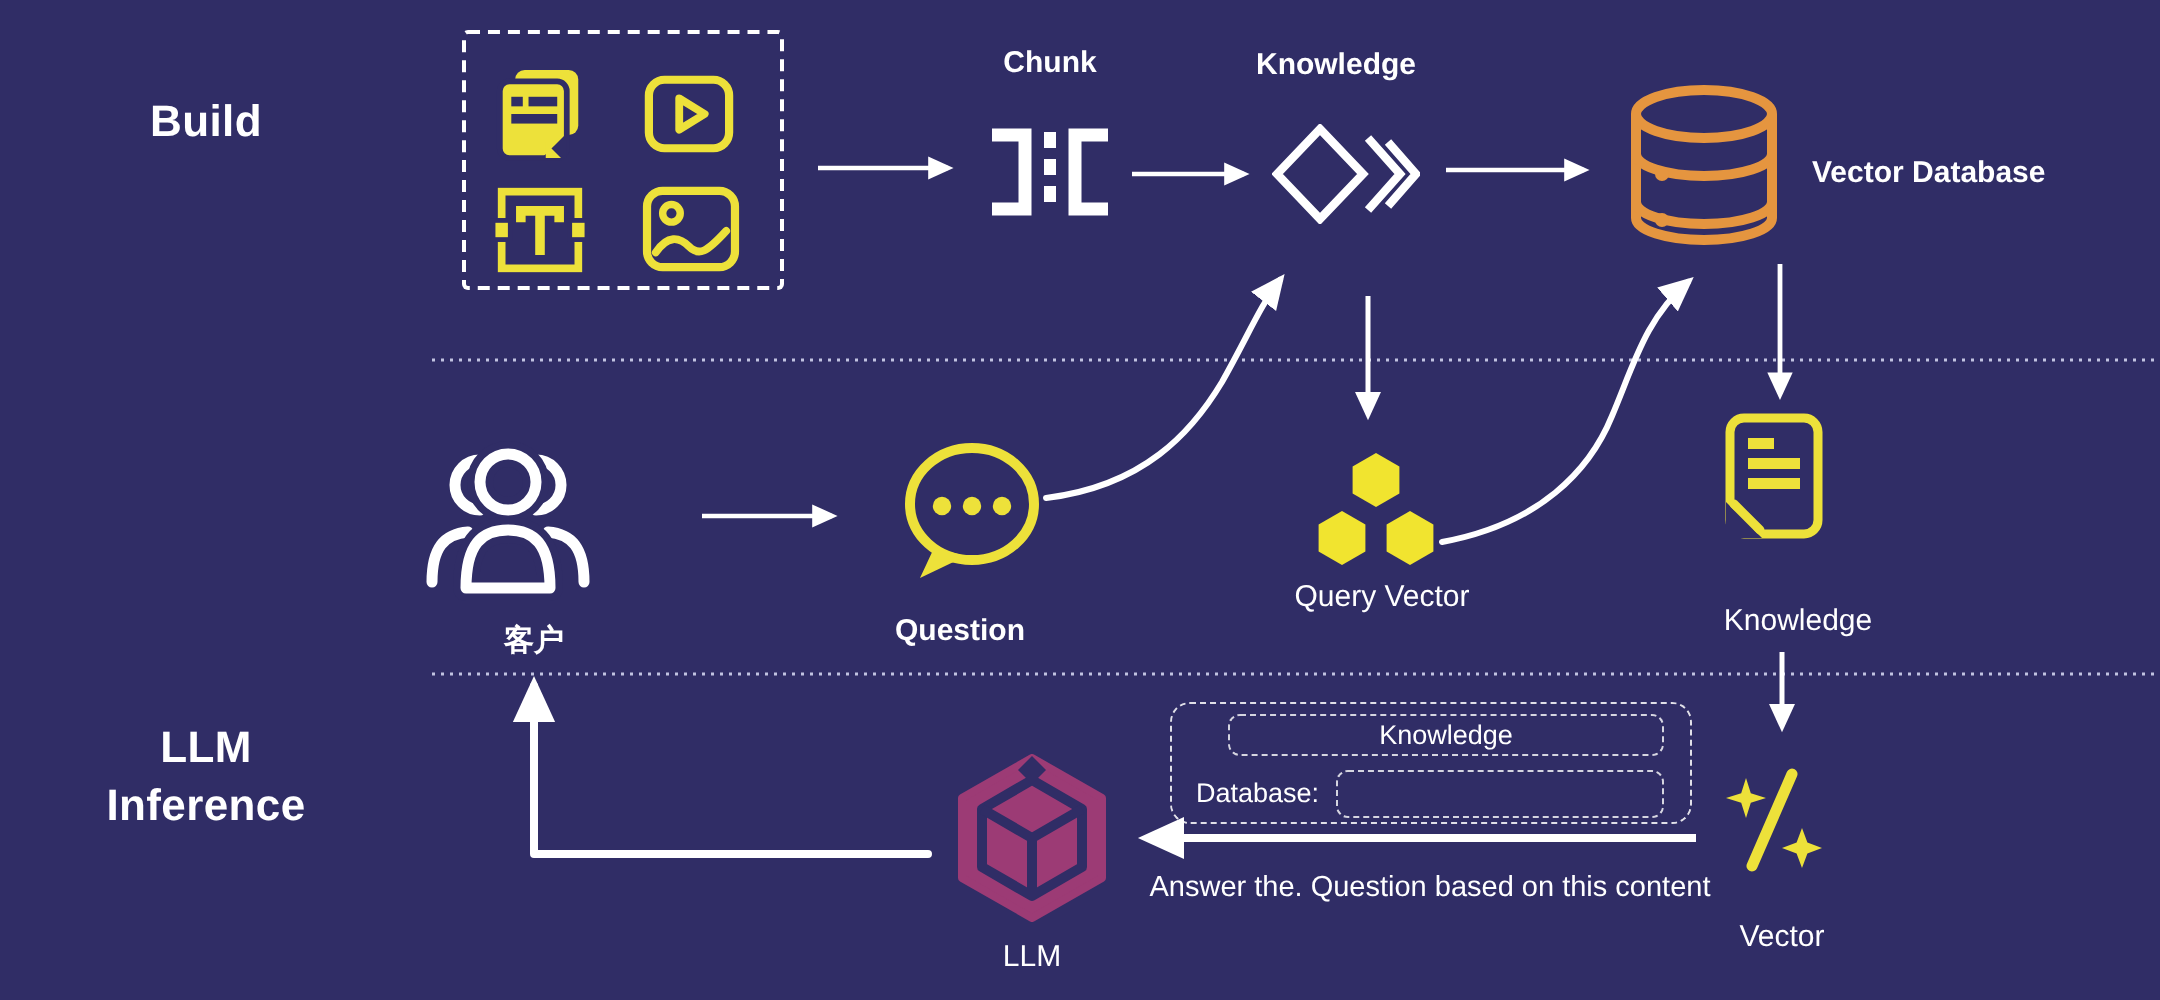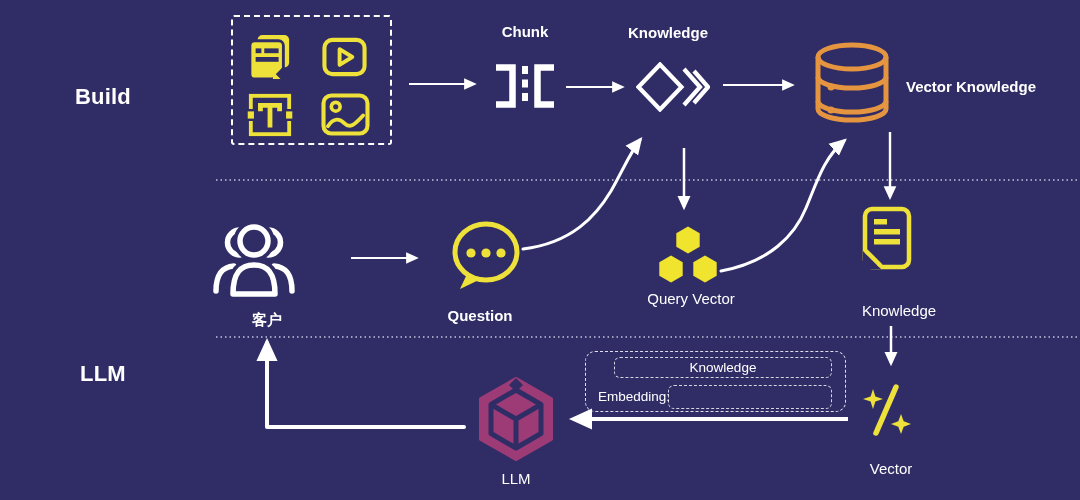--- a/index.html
+++ b/index.html
@@ -49,25 +49,26 @@
     <path d="M890,132 V197" stroke="#fff" stroke-width="2.4" fill="none" marker-end="url(#ah)"></path>
     <path d="M351,258 H416" stroke="#fff" stroke-width="2.2" fill="none" marker-end="url(#ah)"></path>
     <path d="M523,249 C572,243 596,216 611,191 C624,168 630,153 640,140" stroke="#fff" stroke-width="3" fill="none" stroke-linecap="round" marker-end="url(#ah)"></path>
     <path d="M684,148 V207" stroke="#fff" stroke-width="2.5" fill="none" marker-end="url(#ah)"></path>
     <path d="M721,271 C770,262 795,235 806,208 C817,182 823,159 844,141" stroke="#fff" stroke-width="3" fill="none" stroke-linecap="round" marker-end="url(#ah)"></path>
     <path d="M891,326 V363" stroke="#fff" stroke-width="2.5" fill="none" marker-end="url(#ah)"></path>
     <path d="M848,419 H574" stroke="#fff" stroke-width="4" fill="none" marker-end="url(#ah)"></path>
     <path d="M464,427 H267 V343" stroke="#fff" stroke-width="4" fill="none" stroke-linecap="round" stroke-linejoin="round" marker-end="url(#ah)"></path>
   </svg>
 
-  <div class="abs sec-title" style="left:8px;top:46px;width:190px;margin-top:36px;">
+  <div class="abs sec-title" style="left:8px;top:46px;width:190px;">
     <span>Build</span><br>
   </div>
   <div class="abs sec-title" style="left:8px;top:359px;width:190px;">
     <span>LLM</span><br>
+    <span>Inference</span>
   </div>
 
   <div class="abs source-box">
     <svg class="abs" style="left:15px;top:15px;" width="44" height="50" viewBox="0 0 46 50">
       <rect x="10" y="2" width="33" height="34" rx="5" fill="#EDE13A"></rect>
       <rect x="2" y="8" width="35" height="40" rx="5" fill="#EDE13A" stroke="#302D66" stroke-width="3"></rect>
       <rect x="8" y="16" width="6" height="5" fill="#302D66"></rect>
       <rect x="17" y="16" width="15" height="5" fill="#302D66"></rect>
       <rect x="8" y="25" width="24" height="5" fill="#302D66"></rect>
       <polygon points="24,48 37,35 37,48" fill="#302D66"></polygon>
@@ -105,21 +106,21 @@
   </svg>
 
   <svg class="abs" style="left:812px;top:42px;" width="80" height="82" viewBox="0 0 80 82">
     <ellipse cx="40" cy="15" rx="34" ry="12" fill="none" stroke="#E5953F" stroke-width="5"></ellipse>
     <path d="M6,15 V67 A34,11 0 0 0 74,67 V15" fill="none" stroke="#E5953F" stroke-width="5"></path>
     <path d="M6,35 A34,11 0 0 0 74,35" fill="none" stroke="#E5953F" stroke-width="5"></path>
     <path d="M6,59 A34,11 0 0 0 74,59" fill="none" stroke="#E5953F" stroke-width="5"></path>
     <circle cx="19" cy="45" r="3.5" fill="#E5953F"></circle>
     <circle cx="19" cy="68" r="3.5" fill="#E5953F"></circle>
   </svg>
-  <div class="abs node-label bold" style="left:906px;top:78px;text-align:left;">Vector Knowledge</div>
+  <div class="abs node-label bold" style="left:906px;top:78px;text-align:left;">Vector Database</div>
 
   <svg class="abs" style="left:209px;top:212px;" width="90" height="92" viewBox="0 0 90 92">
     <g stroke="#fff" stroke-width="5.5" fill="none" stroke-linecap="round">
       <path d="M31,18 A12.5,12.5 0 1 0 31,43"></path>
       <path d="M59,18 A12.5,12.5 0 1 1 59,43"></path>
       <path d="M7,79 C7,62 13,55 25,54"></path>
       <path d="M83,79 C83,62 77,55 65,54"></path>
     </g>
     <g fill="none">
       <circle cx="45" cy="29" r="14" stroke="#302D66" stroke-width="13"></circle>
@@ -159,23 +160,24 @@
   <svg class="abs" style="left:477px;top:377px;" width="78" height="84" viewBox="0 0 78 84">
     <polygon points="39,2 74,22 74,62 39,82 4,62 4,22" fill="#9C3B75" stroke="#9C3B75" stroke-width="4" stroke-linejoin="round"></polygon>
     <polygon points="39,13 64,27.5 64,56.5 39,71 14,56.5 14,27.5" fill="none" stroke="#302D66" stroke-width="5" stroke-linejoin="round"></polygon>
     <path d="M39,42 L39,71 M39,42 L14,27.5 M39,42 L64,27.5" fill="none" stroke="#302D66" stroke-width="5"></path>
     <polygon points="39,1 46,8 39,15 32,8" fill="#302D66"></polygon>
   </svg>
   <div class="abs node-label" style="left:466px;top:470px;width:100px;">LLM</div>
 
   <div class="abs prompt-box">
     <div class="abs slot slot1">Knowledge</div>
-    <div class="abs q-label">Embedding:</div>
+    <div class="abs q-label">Database:</div>
     <div class="abs slot slot2"></div>
   </div>
+  <div class="abs answer-text">Answer the. Question based on this content</div>
 
   <svg class="abs" style="left:862px;top:382px;" width="52" height="58" viewBox="0 0 52 58">
     <path d="M34,5 L14,51" stroke="#EDE13A" stroke-width="5.5" stroke-linecap="round"></path>
     <path d="M11,7 L13.4,14.6 L21,17 L13.4,19.4 L11,27 L8.6,19.4 L1,17 L8.6,14.6 Z" fill="#EDE13A"></path>
     <path d="M39,32 L41.7,39.3 L49,42 L41.7,44.7 L39,52 L36.3,44.7 L29,42 L36.3,39.3 Z" fill="#EDE13A"></path>
   </svg>
   <div class="abs node-label" style="left:841px;top:460px;width:100px;">Vector</div>
 
 </div>
 

